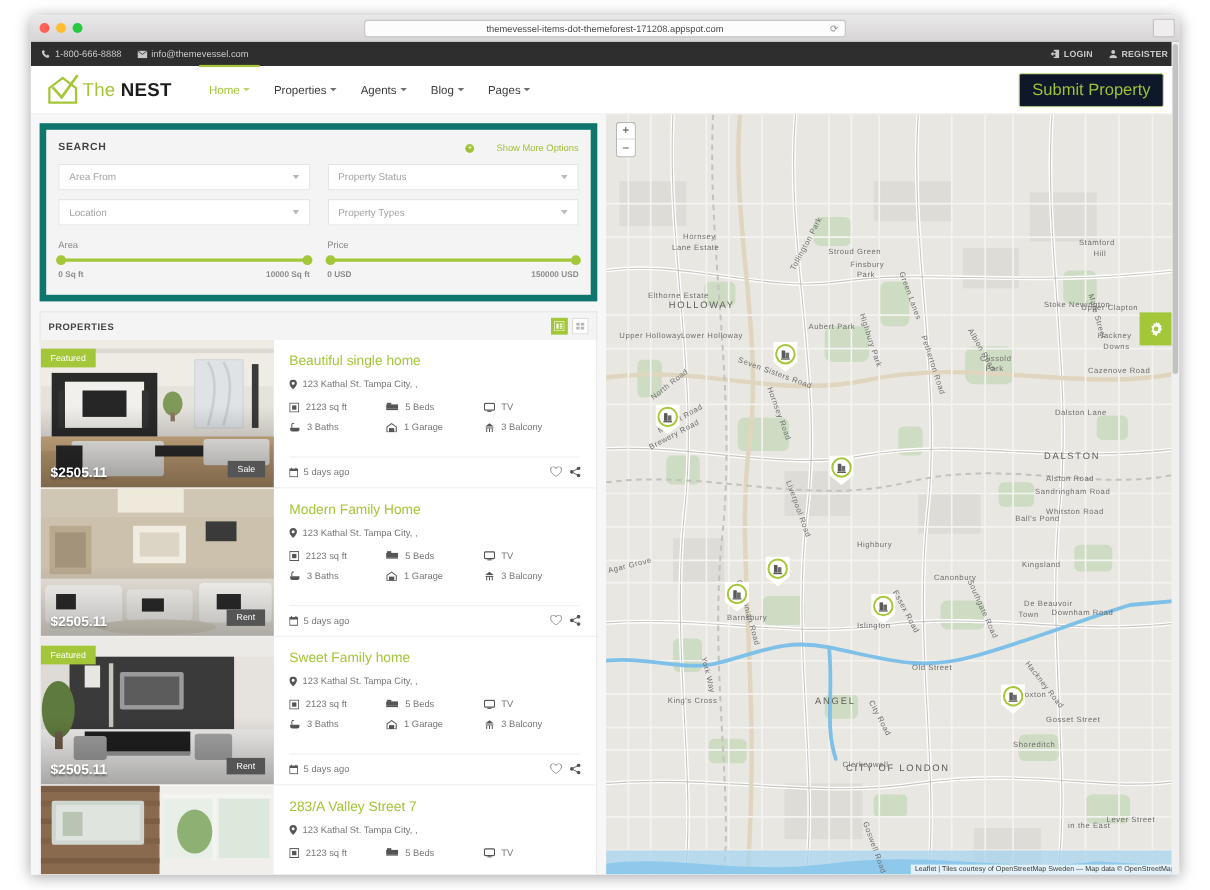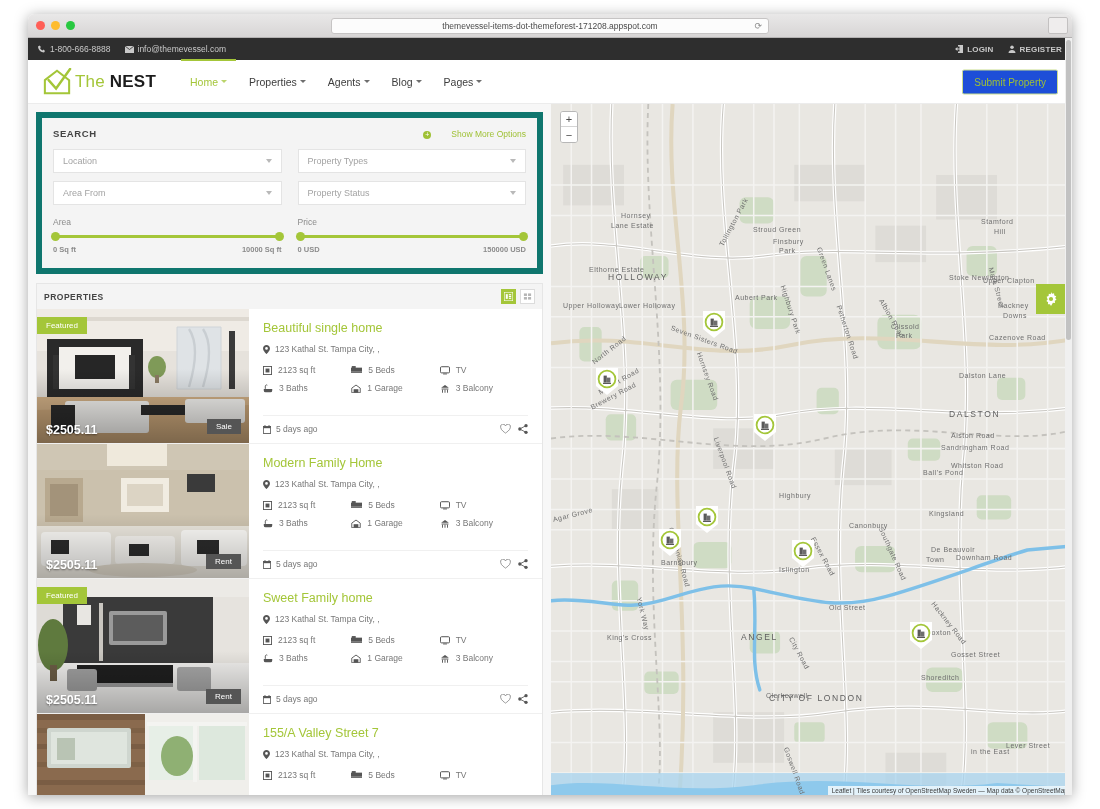--- a/index.html
+++ b/index.html
@@ -81,22 +81,22 @@
     content: ""; position: absolute; top: -1px; left: -9px; right: -9px;
     height: 2px; background: #a4c639;
   }
   .caret {
     width: 0; height: 0; border-left: 3px solid transparent;
     border-right: 3px solid transparent; border-top: 3.5px solid currentColor;
     opacity: .75;
   }
   #submit-property {
     position: absolute; right: 14px; top: 50%; transform: translateY(-50%);
-    border: 1px solid #c9dd8f; color: #9fc135; background: #1d4ed8;
-    font-size: 10px; padding: 6px 11px; border-radius: 2px; cursor: pointer;
+    border: 1px solid #c9dd8f; color: #9fc135; background: #0f172a;
+    font-size: 15px; padding: 6px 11px; border-radius: 2px; cursor: pointer;
     white-space: nowrap;
   }
 
   
   #body-split { display: flex; height: 691px; }
   #left-pane {
     width: 523px; background: #f7f7f7; padding: 8px 8px 0 8px;
     overflow: hidden; position: relative;
   }
   #map-pane { flex: 1; position: relative; background: #e8e6e1; overflow: hidden; }
@@ -321,36 +321,36 @@
           <div id="search-head">
             <div id="search-title">SEARCH</div>
             <div id="show-more">
               <span class="plus-circle">+</span>
               <span>Show More Options</span>
             </div>
           </div>
 
           <div class="field-row">
             <div class="select-field">
+              <span>Area From</span>
+              <span class="select-caret"></span>
+            </div>
+            <div class="select-field">
+              <span>Property Status</span>
+              <span class="select-caret"></span>
+            </div>
+          </div>
+
+          <div class="field-row">
+            <div class="select-field">
               <span>Location</span>
               <span class="select-caret"></span>
             </div>
             <div class="select-field">
               <span>Property Types</span>
-              <span class="select-caret"></span>
-            </div>
-          </div>
-
-          <div class="field-row">
-            <div class="select-field">
-              <span>Area From</span>
-              <span class="select-caret"></span>
-            </div>
-            <div class="select-field">
-              <span>Property Status</span>
               <span class="select-caret"></span>
             </div>
           </div>
 
           <div class="slider-row">
             <div class="slider-block">
               <div class="slider-label">Area</div>
               <div class="slider-track">
                 <div class="slider-handle left"></div>
                 <div class="slider-handle right"></div>
@@ -762,21 +762,21 @@
                 <rect x="4" y="94" width="76" height="30" rx="4" fill="#fbfaf8"></rect>
                 <rect x="20" y="92" width="18" height="12" rx="2" fill="#7fc6cc"></rect>
                 <rect x="44" y="92" width="18" height="12" rx="2" fill="#8ecfd4"></rect>
                 <rect x="104" y="92" width="48" height="32" fill="#e8e6e1"></rect>
                 <rect x="108" y="98" width="18" height="22" fill="#2b2b2b"></rect>
                 <rect x="130" y="98" width="18" height="22" fill="#2b2b2b"></rect>
                 <rect x="158" y="88" width="50" height="34" fill="#e4efe2"></rect>
               </svg>
             </div>
             <div class="prop-body">
-              <div class="prop-title">155/A Valley Street 7</div>
+              <div class="prop-title">283/A Valley Street 7</div>
               <div class="prop-addr">
                 <svg width="7" height="9" viewBox="0 0 10 13">
                     <path fill="#555" d="M5 0C2.2 0 0 2.2 0 5c0 3.6 5 8 5 8s5-4.4 5-8c0-2.8-2.2-5-5-5zm0 7a2 2 0 110-4 2 2 0 010 4z"></path>
                   </svg>
                 <span>123 Kathal St. Tampa City, ,</span>
               </div>
               <div class="prop-specs">
                 <div class="spec">
                   <svg width="9" height="9" viewBox="0 0 12 12">
                       <rect x="0.6" y="0.6" width="10.8" height="10.8" fill="none" stroke="#555" stroke-width="1.2"></rect>

